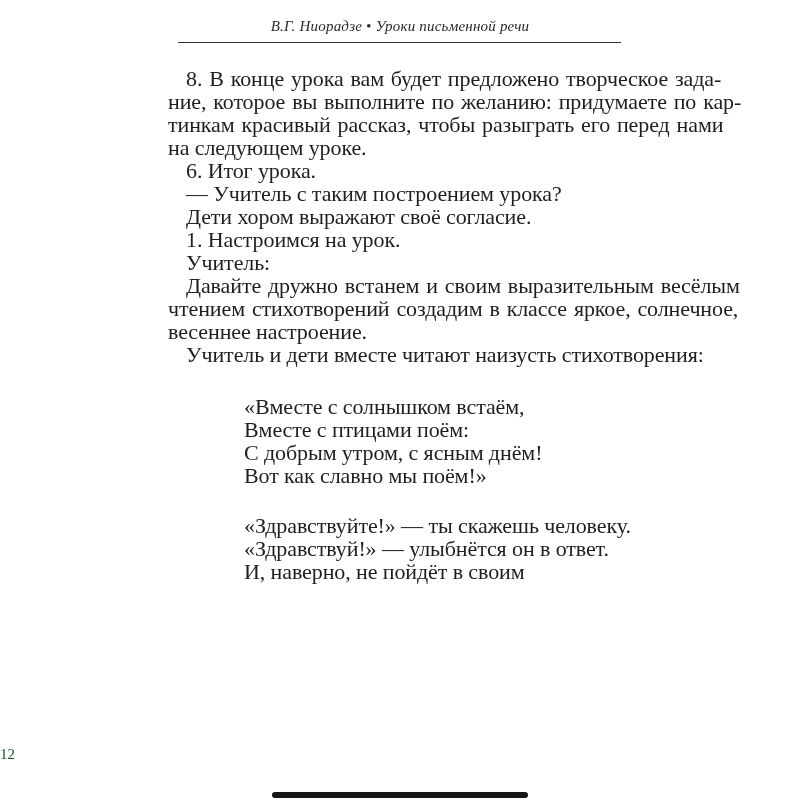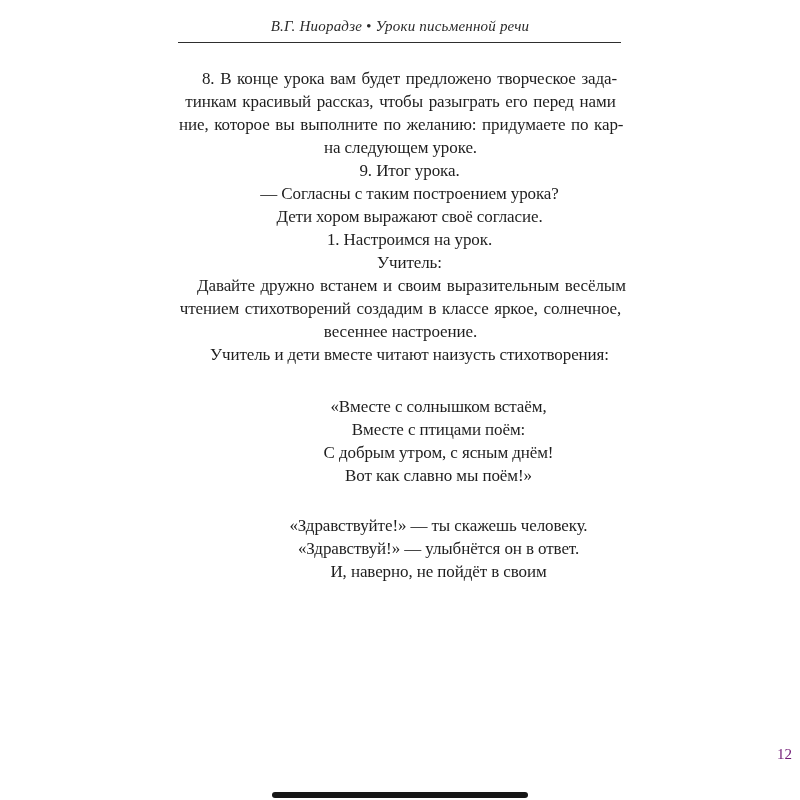--- a/index.html
+++ b/index.html
@@ -31,26 +31,25 @@
   .header-rule {
     position: absolute;
     top: 42px;
     left: 178px;
     width: 443px;
     border-top: 1.5px solid #2e2e2e;
   }
   .content {
     position: absolute;
     top: 67px;
-    left: 179px;
+    left: 168px;
     width: 443px;
-    font-size: 17px;
+    font-size: 22px;
     line-height: 23px;
     letter-spacing: -0.1px;
-    text-align: center;
   }
   .line {
     white-space: nowrap;
   }
   .indent {
     padding-left: 18px;
   }
   .wide {
     word-spacing: 1.5px;
   }
@@ -61,23 +60,23 @@
     margin-left: 76px;
   }
   .poem-1 { margin-top: 29px; }
   .poem-2 { margin-top: 17px; }
   .poem-3 { margin-top: 27px; }
   .page-number {
     position: absolute;
     top: 746px;
     left: 0;
     width: 792px;
-    text-align: right;
+    text-align: left;
     font-size: 15px;
-    color: #701a75;
+    color: #14532d;
   }
   .bottom-bar {
     position: absolute;
     top: 792px;
     left: 272px;
     width: 256px;
     height: 6px;
     border-radius: 3px;
     background: #161616;
   }
@@ -86,26 +85,26 @@
 <body>
 
 <div class="page">
 
   <div class="running-header">В.Г. Ниорадзе • Уроки письменной речи</div>
   <div class="header-rule"></div>
 
   <div class="content">
 
     <div class="line indent wide">8. В конце урока вам будет предложено творческое зада-</div>
+    <div class="line wide">ние, которое вы выполните по желанию: придумаете по кар-</div>
     <div class="line wide">тинкам красивый рассказ, чтобы разыграть его перед нами</div>
-    <div class="line wide">ние, которое вы выполните по желанию: придумаете по кар-</div>
     <div class="line">на следующем уроке.</div>
 
-    <div class="line indent">9. Итог урока.</div>
-    <div class="line indent">— Согласны с таким построением урока?</div>
+    <div class="line indent">6. Итог урока.</div>
+    <div class="line indent">— Учитель с таким построением урока?</div>
     <div class="line indent">Дети хором выражают своё согласие.</div>
 
     <div class="line indent gap-section">1. Настроимся на урок.</div>
     <div class="line indent">Учитель:</div>
     <div class="line indent wide">Давайте дружно встанем и своим выразительным весёлым</div>
     <div class="line wide">чтением стихотворений создадим в классе яркое, солнечное,</div>
     <div class="line">весеннее настроение.</div>
     <div class="line indent">Учитель и дети вместе читают наизусть стихотворения:</div>
 
     <div class="poem poem-1">

